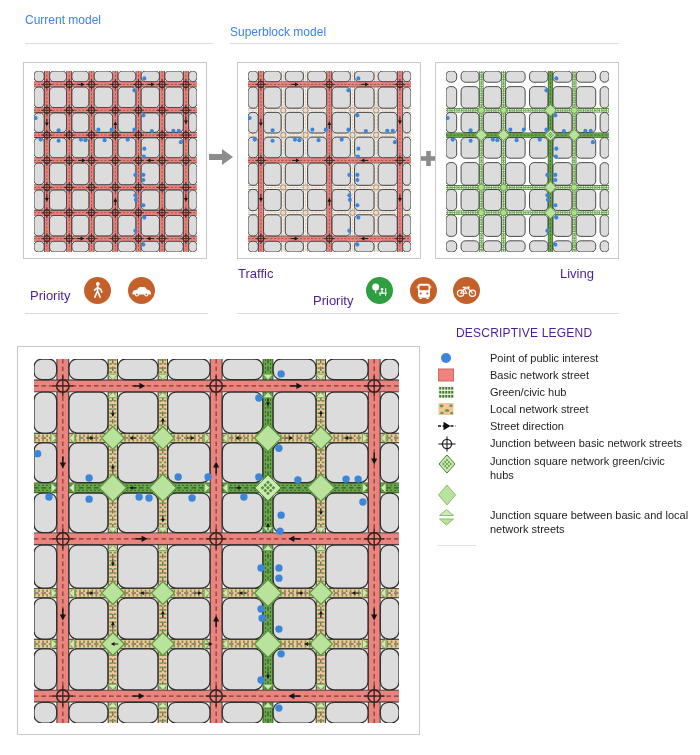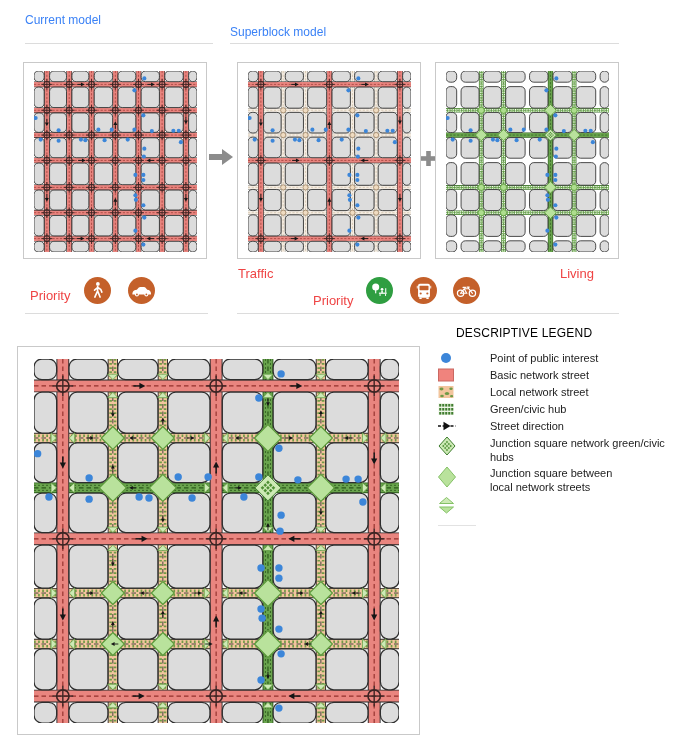--- a/index.html
+++ b/index.html
@@ -1,26 +1,26 @@
 <!DOCTYPE html>
 <html><head>
 <meta charset="utf-8">
 <style>
   html,body{margin:0;padding:0;background:#fff;}
   body{width:700px;height:755px;position:relative;overflow:hidden;
        font-family:"Liberation Sans",sans-serif;color:#3b3b3b;}
   .abs{position:absolute;}
   .ttl{font-size:12px;color:#3b82f6;}
-  .lbl{font-size:13px;color:#ef4444;}
+  .lbl{font-size:13px;color:#4c1d95;}
   .rule{height:1px;background:#dcdcdc;}
   .map-box{background:#fff;border:1px solid #c9c9c9;box-sizing:border-box;}
   .map-box svg{position:absolute;}
   .picon{width:27px;height:27px;border-radius:50%;display:flex;align-items:center;justify-content:center;}
   .legend{width:258px;font-size:11px;color:#1d1d1d;}
-  .lg-title{font-size:12px;color:#000000;padding-left:18px;margin-bottom:11px;letter-spacing:.2px;font-weight:500;}
+  .lg-title{font-size:12px;color:#4c1d95;padding-left:18px;margin-bottom:11px;letter-spacing:.2px;font-weight:500;}
   .lg-row{display:flex;align-items:flex-start;margin-bottom:2px;min-height:15px;}
   .lg-ic{width:20px;flex:0 0 20px;display:flex;justify-content:flex-start;margin-top:0px;}
   .lg-label{white-space:pre-line;line-height:14px;margin-left:32px;}
   .lg-div{height:1px;background:#e2e2e2;width:38px;margin-top:9px;}
 </style>
 </head>
 <body>
 
 <div class="abs ttl" style="left:25px;top:13px">Current model</div>
 <div class="abs rule" style="left:25px;top:43px;width:188px"></div>
@@ -1134,33 +1134,20 @@
   <div class="lg-row">
     <span class="lg-ic">
       <svg width="17" height="14">
           <rect x="0.5" y="1" width="15" height="12" fill="#f0837d" stroke="#ca6862" stroke-width="1"></rect>
         </svg>
       </span>
     <span class="lg-label">Basic network street</span>
   </div>
   <div class="lg-row">
     <span class="lg-ic">
-      <svg width="17" height="14">
-          <rect x="0.5" y="1" width="15" height="12" fill="#f2c59d"></rect>
-        <ellipse cx="3.5" cy="4" rx="2" ry="1.4" fill="#6f9a46"></ellipse>
-          <ellipse cx="9" cy="8.5" rx="2.2" ry="1.5" fill="#6f9a46"></ellipse>
-        <ellipse cx="13" cy="3.8" rx="1.7" ry="1.3" fill="#6f9a46"></ellipse>
-          <ellipse cx="4" cy="11" rx="1.8" ry="1.2" fill="#6f9a46"></ellipse>
-        <ellipse cx="13.6" cy="11.2" rx="1.6" ry="1.1" fill="#6f9a46"></ellipse>
-        </svg>
-      </span>
-    <span class="lg-label">Local network street</span>
-  </div>
-  <div class="lg-row">
-    <span class="lg-ic">
       <svg width="17" height="14" id="sw-greenhub">
           <rect x="0.5" y="1" width="15" height="12" fill="#eef5e6"></rect>
           <rect x="1.2" y="2" width="2.1" height="2.6" fill="#3f7d2f"></rect>
           <rect x="4.2" y="2" width="2.1" height="2.6" fill="#3f7d2f"></rect>
           <rect x="7.2" y="2" width="2.1" height="2.6" fill="#3f7d2f"></rect>
           <rect x="10.2" y="2" width="2.1" height="2.6" fill="#3f7d2f"></rect>
           <rect x="13.2" y="2" width="2.1" height="2.6" fill="#3f7d2f"></rect>
           <rect x="1.2" y="6" width="2.1" height="2.6" fill="#3f7d2f"></rect>
           <rect x="4.2" y="6" width="2.1" height="2.6" fill="#3f7d2f"></rect>
           <rect x="7.2" y="6" width="2.1" height="2.6" fill="#3f7d2f"></rect>
@@ -1170,27 +1157,50 @@
           <rect x="4.2" y="10" width="2.1" height="2.6" fill="#3f7d2f"></rect>
           <rect x="7.2" y="10" width="2.1" height="2.6" fill="#3f7d2f"></rect>
           <rect x="10.2" y="10" width="2.1" height="2.6" fill="#3f7d2f"></rect>
           <rect x="13.2" y="10" width="2.1" height="2.6" fill="#3f7d2f"></rect>
         </svg>
       </span>
     <span class="lg-label">Green/civic hub</span>
   </div>
   <div class="lg-row">
     <span class="lg-ic">
+      <svg width="17" height="14">
+          <rect x="0.5" y="1" width="15" height="12" fill="#f2c59d"></rect>
+        <ellipse cx="3.5" cy="4" rx="2" ry="1.4" fill="#6f9a46"></ellipse>
+          <ellipse cx="9" cy="8.5" rx="2.2" ry="1.5" fill="#6f9a46"></ellipse>
+        <ellipse cx="13" cy="3.8" rx="1.7" ry="1.3" fill="#6f9a46"></ellipse>
+          <ellipse cx="4" cy="11" rx="1.8" ry="1.2" fill="#6f9a46"></ellipse>
+        <ellipse cx="13.6" cy="11.2" rx="1.6" ry="1.1" fill="#6f9a46"></ellipse>
+        </svg>
+      </span>
+    <span class="lg-label">Local network street</span>
+  </div>
+  <div class="lg-row">
+    <span class="lg-ic">
       <svg width="18" height="14">
           <line x1="0" y1="7" x2="6" y2="7" stroke="#111" stroke-width="1.6" stroke-dasharray="3 1.6"></line>
         <polygon points="5.5,2.8 5.5,11.2 12.5,7" fill="#111"></polygon>
         <line x1="12.5" y1="7" x2="17.5" y2="7" stroke="#111" stroke-width="1.6" stroke-dasharray="3 1.6"></line>
         </svg>
       </span>
     <span class="lg-label">Street direction</span>
+  </div>
+  <div class="lg-row">
+    <span class="lg-ic">
+      <svg width="18" height="16">
+          <circle cx="9" cy="8" r="4.6" stroke="#222" stroke-width="1.3" fill="none"></circle>
+        <line x1="0.5" y1="8" x2="17.5" y2="8" stroke="#222" stroke-width="1.1"></line>
+        <line x1="9" y1="0.5" x2="9" y2="15.5" stroke="#222" stroke-width="1.1"></line>
+        </svg>
+      </span>
+    <span class="lg-label">Junction between basic network streets</span>
   </div>
   <div class="lg-row">
     <span class="lg-ic">
       <svg width="18" height="20" id="sw-checker">
           <polygon points="9,1 17,10 9,19 1,10" fill="#cdeab5" stroke="#3f7d2f" stroke-width="1"></polygon>
           <polygon points="5.3,8.8 6.4,10 5.3,11.2 4.199999999999999,10" fill="#4f8f35"></polygon>
           <polygon points="7.15,6.8 8.25,8 7.15,9.2 6.050000000000001,8" fill="#4f8f35"></polygon>
           <polygon points="7.15,10.8 8.25,12 7.15,13.2 6.050000000000001,12" fill="#4f8f35"></polygon>
           <polygon points="9,4.8 10.1,6 9,7.2 7.9,6" fill="#4f8f35"></polygon>
           <polygon points="9,8.8 10.1,10 9,11.2 7.9,10" fill="#4f8f35"></polygon>
@@ -1202,25 +1212,25 @@
       </span>
     <span class="lg-label">Junction square network green/civic
 hubs</span>
   </div>
   <div class="lg-row">
     <span class="lg-ic">
       <svg width="18" height="22">
           <polygon points="9,1 17.5,11 9,21 0.5,11" fill="#b9e29c" stroke="#85c167" stroke-width="1"></polygon>
         </svg>
       </span>
-    <span class="lg-label">Junction square between
-local network streets</span>
   </div>
   <div class="lg-row">
     <span class="lg-ic">
       <svg width="18" height="20">
           <polygon points="8.5,1.5 15.5,7.5 1.5,7.5" fill="#cdeab5" stroke="#85c167" stroke-width="1"></polygon>
         <polygon points="1.5,11 15.5,11 8.5,17" fill="#b9e29c" stroke="#85c167" stroke-width="1"></polygon>
         </svg>
       </span>
+    <span class="lg-label">Junction square between basic and local
+network streets</span>
   </div>
   <div class="lg-div"></div>
 </div>
 
 </body></html>

